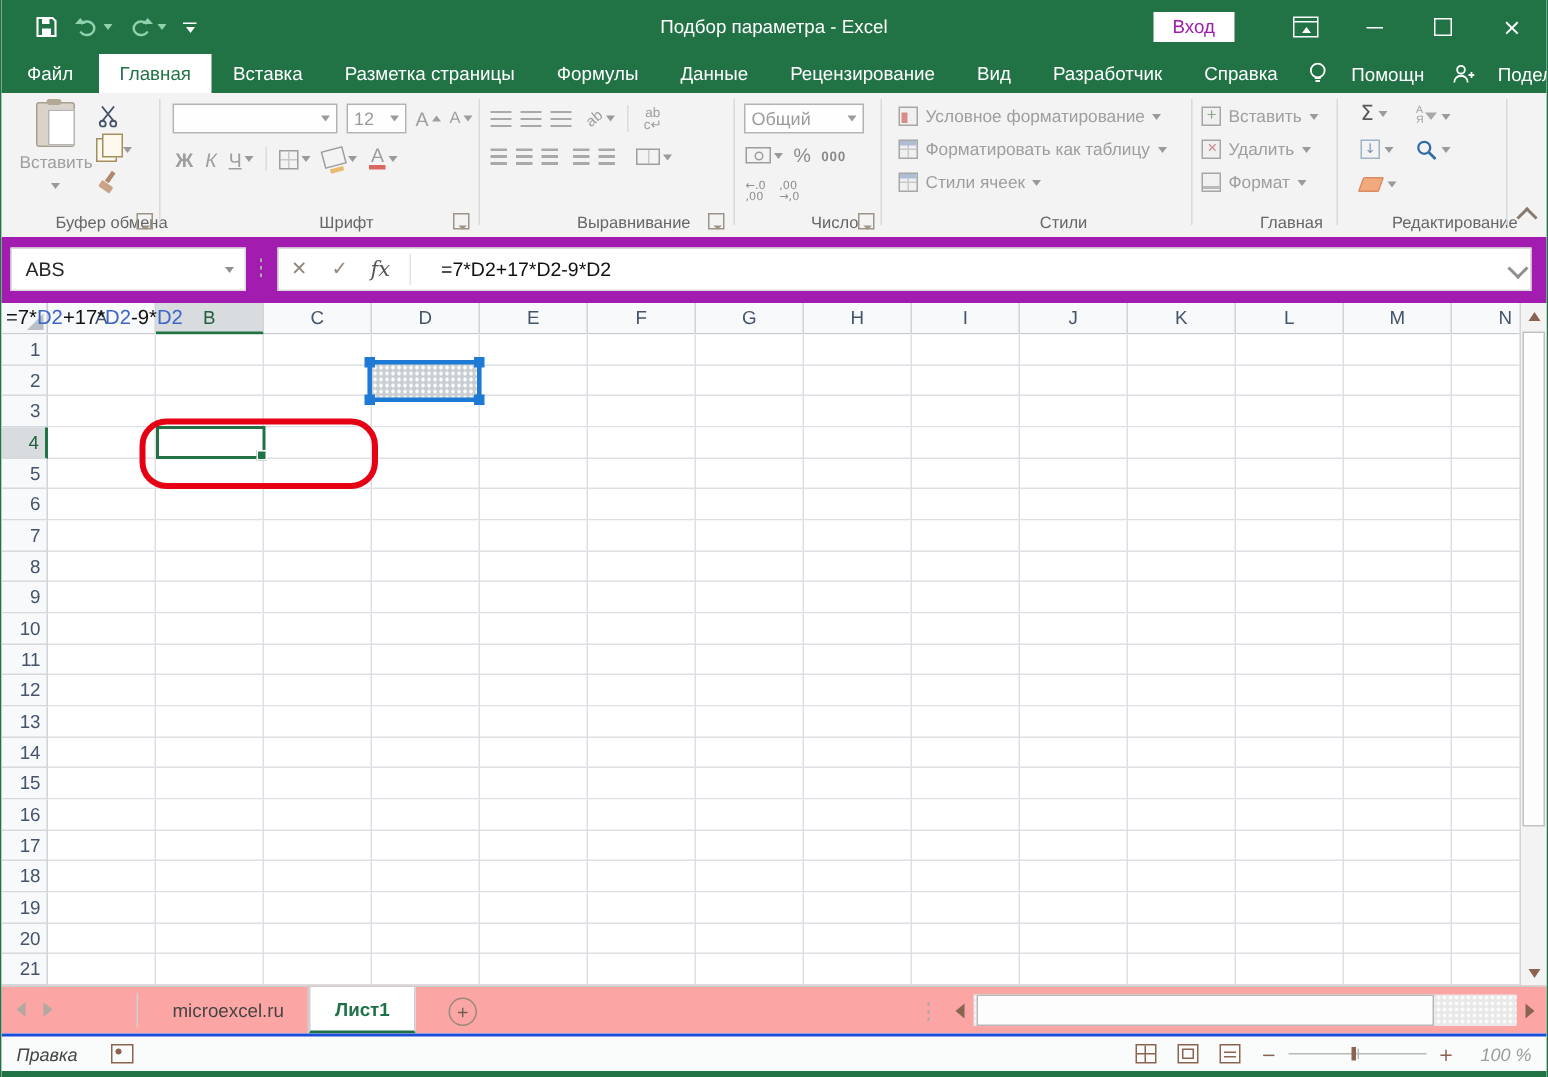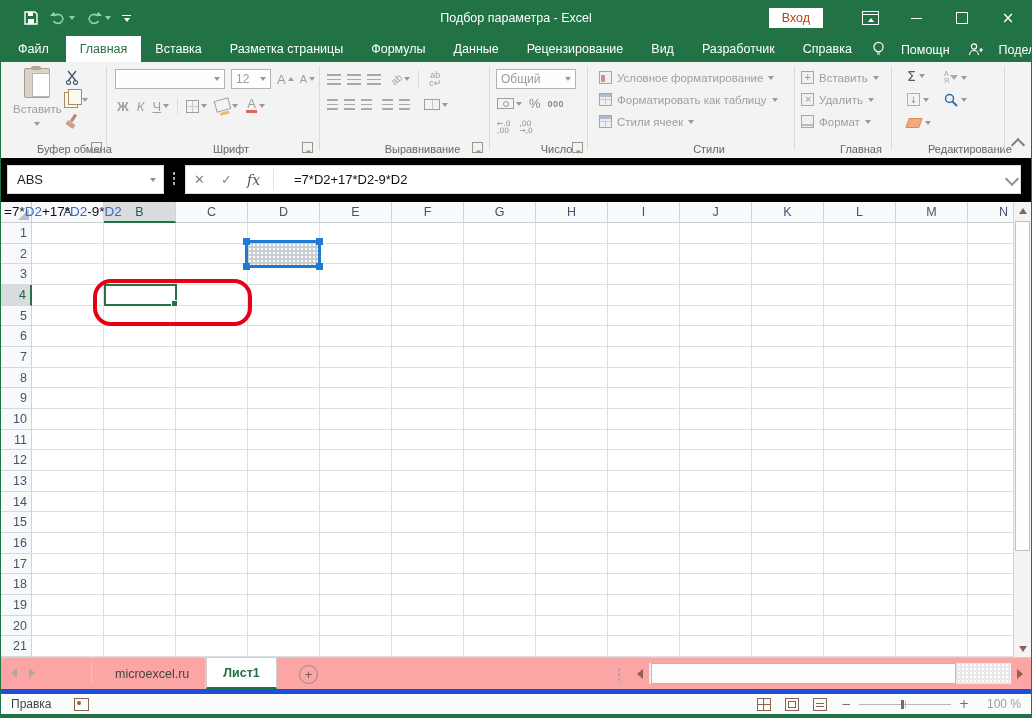--- a/index.html
+++ b/index.html
@@ -7,21 +7,21 @@
        font-family:"Liberation Sans",sans-serif;font-size:12px;color:#333;
        border-left:1px solid #217346;border-right:1px solid #217346;box-sizing:border-box;background:#fff;}
   .band{position:absolute;left:0;right:0;}
 
   
   .titlebar{top:0;height:36px;background:#217346;display:flex;align-items:center;color:#fff;}
   .qat{display:flex;align-items:center;gap:11px;margin-left:22px;}
   .qat .qbtn{display:flex;align-items:center;gap:3px;}
   .win-title{position:absolute;left:0;right:0;text-align:center;font-size:12.5px;pointer-events:none;}
   .tb-right{position:absolute;right:0;top:0;height:36px;display:flex;align-items:center;}
-  .signin{background:#fff;color:#c2410c;padding:3px 13px;font-size:12.5px;margin-right:24px;cursor:default;}
+  .signin{background:#fff;color:#a21caf;padding:3px 13px;font-size:12.5px;margin-right:24px;cursor:default;}
   .wctl{width:46px;height:36px;display:flex;align-items:center;justify-content:center;}
   .ico-min{width:11px;height:1px;background:#fff;}
   .ico-max{width:10px;height:10px;border:1px solid #fff;}
   .ico-close{font-size:15px;line-height:1;font-family:"DejaVu Sans",sans-serif;}
   .ico-ribopts{width:15px;height:12px;border:1px solid #fff;position:relative;}
   .ico-ribopts::before{content:"";position:absolute;left:0;right:0;top:2px;height:1px;background:#fff;}
   .ico-ribopts::after{content:"";position:absolute;left:5px;top:6px;width:0;height:0;
      border-left:3px solid transparent;border-right:3px solid transparent;border-bottom:4px solid #fff;}
 
   
@@ -98,21 +98,21 @@
   
   .ic-sigma{font-family:"DejaVu Sans",sans-serif;font-size:14px;color:#595959;line-height:14px;}
   .ic-filldown{width:13px;height:13px;border:1px solid #9db3c8;color:#7b93ad;font-size:9px;display:flex;align-items:center;justify-content:center;box-sizing:border-box;font-family:"DejaVu Sans",sans-serif;}
   .ic-sort{display:inline-flex;align-items:center;gap:1px;}
   .ic-sort .ltrs{display:flex;flex-direction:column;font-size:7px;line-height:6.5px;color:#a3a3a3;}
   .funnel{width:0;height:0;border-left:4px solid transparent;border-right:4px solid transparent;border-top:5px solid #a9a9a9;}
   .ic-eraser{width:12px;height:8px;background:#f2a97e;border:1px solid #d98c5f;transform:skewX(-20deg);border-radius:1px;}
   .collapse-chev{position:absolute;right:8px;bottom:8px;width:8px;height:8px;border-left:2px solid #8a7a6e;border-top:2px solid #8a7a6e;transform:rotate(45deg);}
 
   
-  .fbar{top:158px;height:44px;background:#000000;}
+  .fbar{top:158px;height:44px;background:#a21caf;}
   .namebox{position:absolute;left:6px;top:7px;width:157px;height:29px;background:#fff;border:1px solid #d9d9d9;display:flex;align-items:center;box-sizing:border-box;}
   .namebox .val{padding-left:9px;font-size:13px;color:#222;}
   .namebox .cv{margin-left:auto;margin-right:7px;border-top-color:#8f8f8f;}
   .dots6{position:absolute;left:171px;top:13px;width:5px;height:16px;
      background-image:radial-gradient(#a9a9a9 1px,transparent 1px);background-size:4px 5px;}
   .fxbox{position:absolute;left:184px;top:7px;right:10px;height:29px;background:#fff;border:1px solid #d9d9d9;display:flex;align-items:center;box-sizing:border-box;}
   .fxicon{font-family:"DejaVu Sans",sans-serif;color:#8f8578;font-size:13px;width:27px;text-align:center;}
   .fxlabel{font-style:italic;font-family:"DejaVu Serif",serif;color:#555;font-size:14px;width:27px;text-align:center;}
   .fxsep{width:1px;height:21px;background:#e3e3e3;margin:0 6px;}
   .fxtext{font-size:13px;color:#111;padding-left:14px;white-space:nowrap;}
@@ -164,21 +164,21 @@
   .stab.active{background:#fff;color:#1e7145;font-weight:bold;border-bottom:2px solid #1e7145;border-left:1px solid #cfcfcf;box-sizing:border-box;}
   .addsheet{position:absolute;left:298px;top:7px;width:17px;height:17px;border:1px solid #978a7e;border-radius:50%;
             display:flex;align-items:center;justify-content:center;color:#6d6257;font-size:13px;line-height:1;}
   .dots6b{position:absolute;left:616px;top:9px;width:5px;height:14px;background-image:radial-gradient(#a9a9a9 1px,transparent 1px);background-size:4px 5px;}
   .hscroll{position:absolute;left:630px;right:2px;top:5px;height:21px;display:flex;align-items:center;}
   .harrow{width:18px;height:21px;display:flex;align-items:center;justify-content:center;}
   .htrack{flex:1;height:21px;background:#e8e8e8;position:relative;background-image:radial-gradient(#fff 1px,transparent 1.2px);background-size:4px 4px;}
   .hthumb{position:absolute;left:2px;top:0;width:305px;height:21px;background:#fdfdfd;border:1px solid #b8b8b8;box-sizing:border-box;}
 
   
-  .statusbar{top:689px;height:25px;background:#fafbfb;border-top:5px solid #1d4ed8;box-sizing:border-box;display:flex;align-items:center;}
+  .statusbar{top:689px;height:25px;background:#fafbfb;border-top:2px solid #1d4ed8;box-sizing:border-box;display:flex;align-items:center;font-style:italic;}
   .mode{margin-left:10px;color:#444;}
   .ic-macro{margin-left:22px;width:13px;height:11px;border:1px solid #8a6450;position:relative;}
   .ic-macro::after{content:"";position:absolute;left:2px;top:2px;width:4px;height:4px;background:#8a6450;border-radius:50%;}
   .sb-right{margin-left:auto;display:flex;align-items:center;margin-right:10px;gap:14px;}
   .viewico{width:14px;height:13px;border:1px solid #8a6450;box-sizing:border-box;position:relative;}
   .viewico.grid{background-image:linear-gradient(#8a6450,#8a6450),linear-gradient(#8a6450,#8a6450);background-size:1px 100%,100% 1px;background-position:center;background-repeat:no-repeat;}
   .viewico.pagelayout::after{content:"";position:absolute;left:2px;right:2px;top:2px;bottom:2px;border:1px solid #8a6450;}
   .viewico.pagebreak::after{content:"";position:absolute;left:2px;right:2px;top:4px;height:1px;background:#8a6450;box-shadow:0 3px 0 #8a6450;}
   .zoomctl{display:flex;align-items:center;gap:8px;color:#8a6450;font-family:"DejaVu Sans",sans-serif;}
   .ztrack{width:92px;height:1px;background:#b9b9b9;position:relative;}

